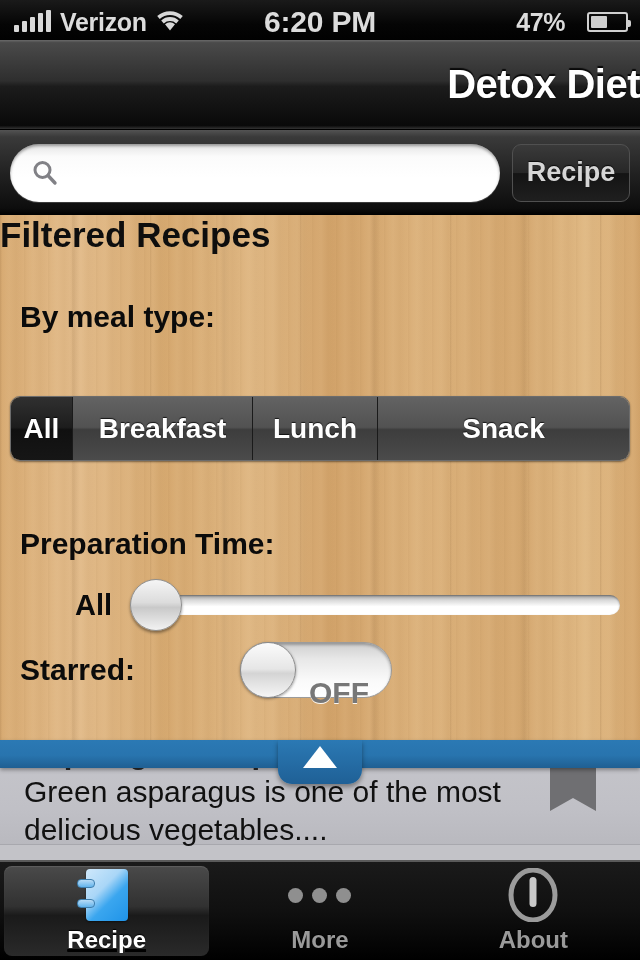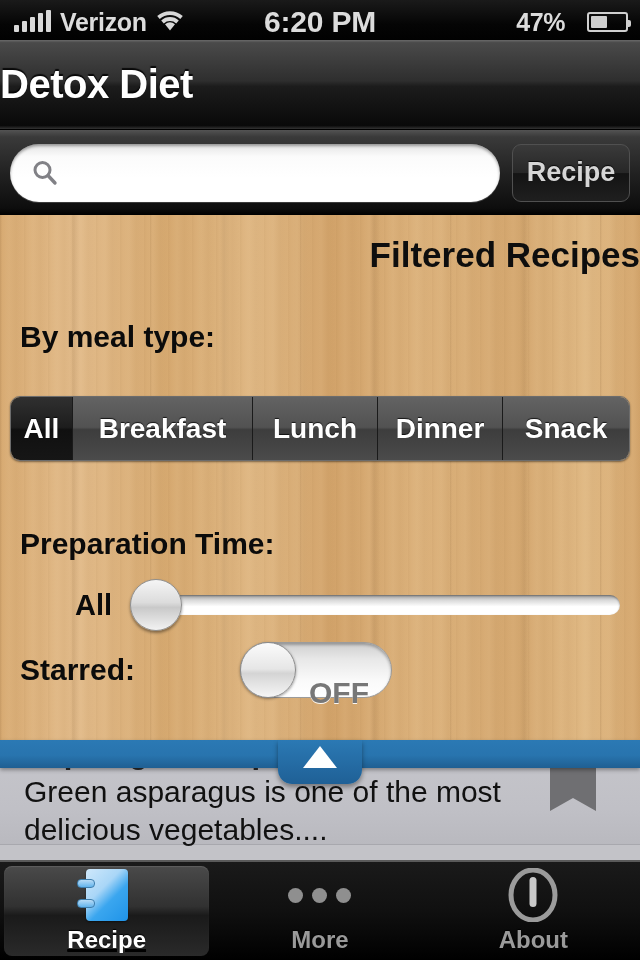--- a/index.html
+++ b/index.html
@@ -112,21 +112,21 @@
   #nav-bar {
     position: absolute;
     top: 40px; left: 0;
     width: 640px;
     height: 90px;
     background: linear-gradient(to bottom, #6a6a6a 0%, #4a4a4a 3%, #2e2e2e 46%, #1c1c1c 52%, #090909 96%, #333 100%);
     border-bottom: 1px solid #000;
     box-sizing: border-box;
     display: flex;
     align-items: center;
-    justify-content: flex-start;
+    justify-content: flex-end;
   }
   #nav-title {
     color: #fff;
     font-size: 40px;
     font-weight: bold;
     letter-spacing: -0.5px;
     text-shadow: 0 -2px 1px rgba(0,0,0,0.85);
   }
 
   
@@ -237,25 +237,24 @@
         rgba(90,55,20,0.00) 70px,
         rgba(90,55,20,0.09) 74px,
         rgba(90,55,20,0.00) 80px,
         rgba(90,55,20,0.00) 150px),
       linear-gradient(to right,
         #d8ab73 0%, #e2bb8a 12%, #d6a970 26%, #dfb783 40%,
         #d2a36a 52%, #dcb27c 66%, #d4a76f 80%, #e0b984 92%, #d3a56c 100%);
     overflow: hidden;
   }
   #panel-title {
-    text-align: right;
+    text-align: left;
     font-size: 35px;
     font-weight: bold;
     color: #0e0e0e;
-    margin-top: 20px;
   }
   .panel-label {
     font-size: 30px;
     font-weight: bold;
     color: #0b0b0b;
     margin-left: 20px;
   }
   #meal-label { margin-top: 45px; }
 
   
@@ -556,21 +555,20 @@
   </div>
 
   <div id="filter-panel" data-name="filter-panel">
     <div id="panel-title" data-name="filter-panel-title">Filtered Recipes</div>
     <div id="meal-label" class="panel-label" data-name="meal-type-label">By meal type:</div>
 
     <div id="segmented-control" data-name="meal-type-segmented-control">
       <div class="segment selected" data-name="segment-all">All</div>
       <div class="segment" data-name="segment-breakfast">Breakfast</div>
       <div class="segment" data-name="segment-lunch">Lunch</div>
-      <div class="segment" data-name="segment-dinner">Dinner</div>
       <div class="segment" data-name="segment-snack">Snack</div>
     </div>
 
     <div id="prep-label" class="panel-label" data-name="preparation-time-label">Preparation Time:</div>
 
     <div id="slider-row" data-name="preparation-time-row">
       <div id="slider-value" data-name="preparation-time-value">All</div>
       <div id="slider" data-name="preparation-time-slider">
         <div id="slider-track" data-name="slider-track"></div>
         <div id="slider-thumb" data-name="slider-thumb" style="left: 0px;"></div>

